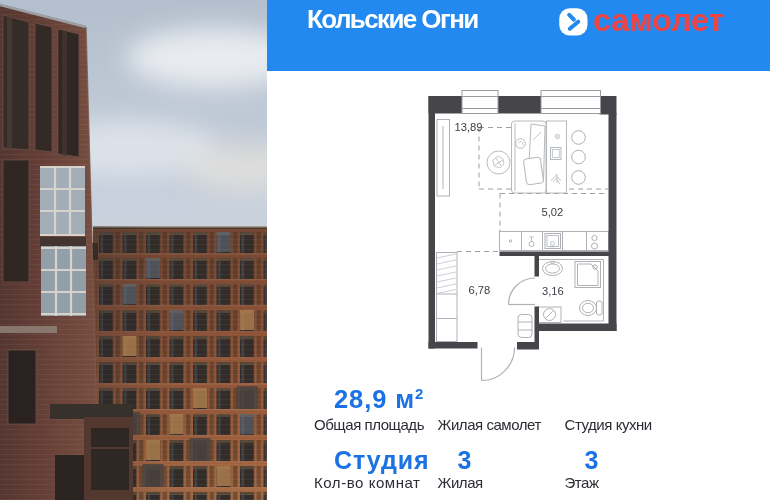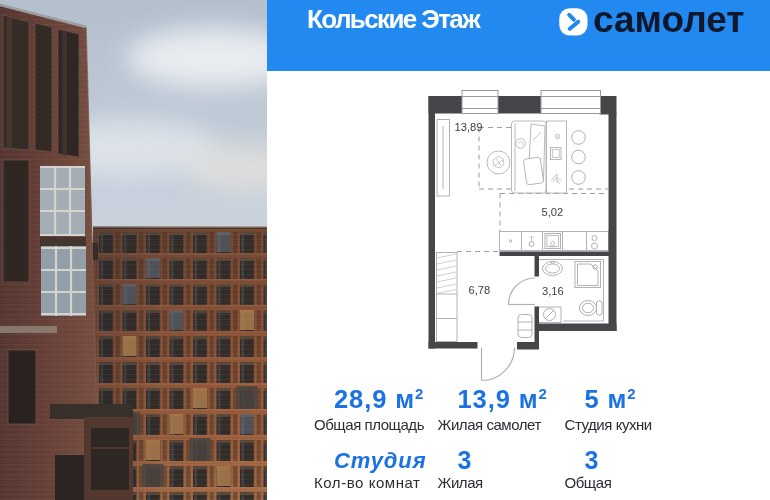--- a/index.html
+++ b/index.html
@@ -149,31 +149,31 @@
         <rect x="84" y="417" width="49" height="83" fill="#533830"></rect>
         <rect x="91" y="428" width="38" height="62" fill="#2e2724"></rect>
         <line x1="91" y1="448" x2="129" y2="448" stroke="#533830" stroke-width="2"></line>
       </g>
     </g>
   </svg>
   </div>
 
   <div class="abs" style="left:267px;top:0;width:503px;height:71px;background:#2189f0;"></div>
 
-  <div class="abs" style="left:307px;top:5.5px;color:#fff;font-size:26px;font-weight:bold;line-height:26px;letter-spacing:-1.6px;">Кольские Этаж</div>
+  <div class="abs" style="left:307px;top:5.5px;color:#fff;font-size:26px;font-weight:bold;line-height:26px;letter-spacing:-1.6px;">Кольские Огни</div>
 
   <div class="abs" style="left:558.5px;top:7.5px;">
     <svg width="29" height="28" viewBox="0 0 29 28" xmlns="http://www.w3.org/2000/svg">
       <rect x="0.25" y="0.25" width="28.25" height="27.25" rx="10.5" fill="#ffffff"></rect>
       <line x1="10.2" y1="6.9" x2="14.8" y2="11.5" stroke="#2189f0" stroke-width="4.1" stroke-linecap="round"></line>
       <line x1="19.2" y1="13.7" x2="10.8" y2="20.7" stroke="#2189f0" stroke-width="4.1" stroke-linecap="round"></line>
     </svg>
   </div>
 
-  <div class="abs" style="left:593px;top:3px;color:#0f172a;font-size:37px;font-weight:bold;line-height:34.5px;letter-spacing:0px;">самолет</div>
+  <div class="abs" style="left:593px;top:3px;color:#ef4444;font-size:32px;font-weight:bold;line-height:34.5px;letter-spacing:0px;">самолет</div>
 
   <div class="abs" style="left:0;top:0;width:770px;height:355px;pointer-events:none;text-align:center;">
   <svg width="770" height="500" viewBox="0 0 770 500" xmlns="http://www.w3.org/2000/svg">
     <g fill="none" stroke="none">
 
       <g stroke="#9aa0a6" stroke-width="1" stroke-dasharray="5 4">
         <line x1="479" y1="127.5" x2="549" y2="127.5"></line>
         <line x1="479" y1="127.5" x2="479" y2="189"></line>
         <line x1="479" y1="189" x2="608" y2="189"></line>
       </g>
@@ -349,33 +349,31 @@
         <text x="542" y="295">3,16</text>
       </g>
     </g>
   </svg>
   </div>
 
   <div class="abs num" style="left:314px;top:381px;">28,9 м<span class="sup">2</span></div>
 
   <div class="abs lbl" style="left:314px;top:418px;">Общая площадь</div>
 
-  <div class="abs num" style="left:437.5px;top:381px;">13,9 м<span class="sup">2</span></div>
 
   <div class="abs lbl" style="left:437.5px;top:418px;">Жилая самолет</div>
 
-  <div class="abs num" style="left:564.5px;top:381px;">5 м<span class="sup">2</span></div>
 
   <div class="abs lbl" style="left:564.5px;top:418px;">Студия кухни</div>
 
-  <div class="abs num" style="left:314px;top:447.5px;font-size:22px;font-style:italic;">Студия</div>
+  <div class="abs num" style="left:314px;top:447.5px;font-size:25px;">Студия</div>
 
   <div class="abs lbl" style="left:314px;top:475.5px;letter-spacing:0.55px;">Кол-во комнат</div>
 
   <div class="abs num" style="left:437.5px;top:447.5px;font-size:25px;">3</div>
 
   <div class="abs lbl" style="left:437.5px;top:475.5px;">Жилая</div>
 
   <div class="abs num" style="left:564.5px;top:447.5px;font-size:25px;">3</div>
 
-  <div class="abs lbl" style="left:564.5px;top:475.5px;">Общая</div>
+  <div class="abs lbl" style="left:564.5px;top:475.5px;">Этаж</div>
 
 </div>
 
 </body></html>

